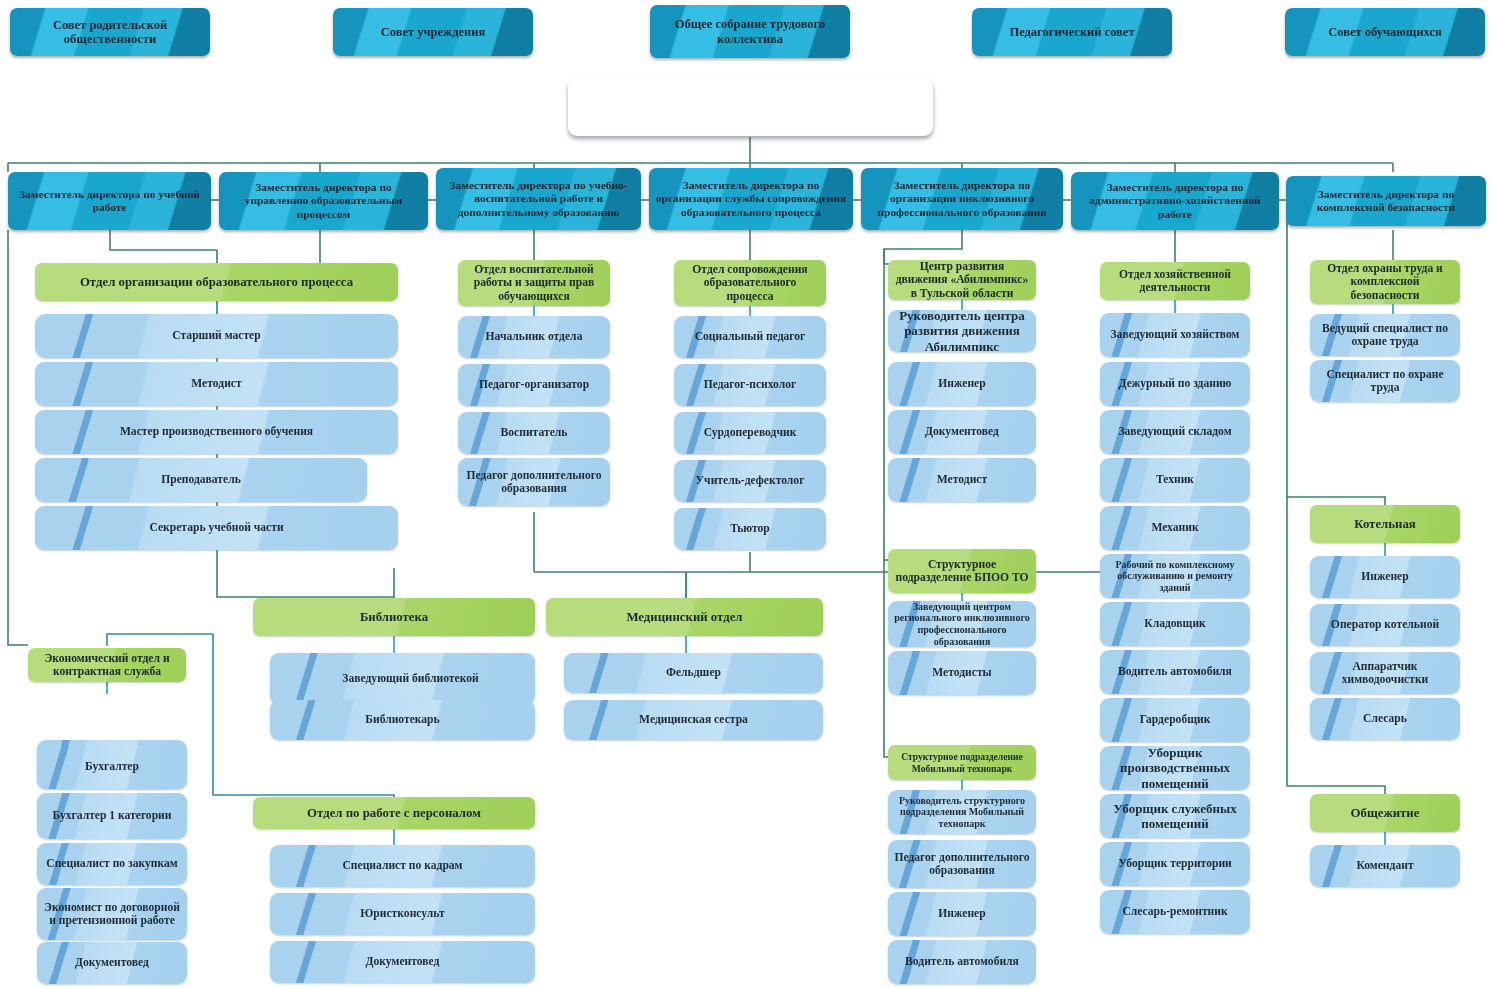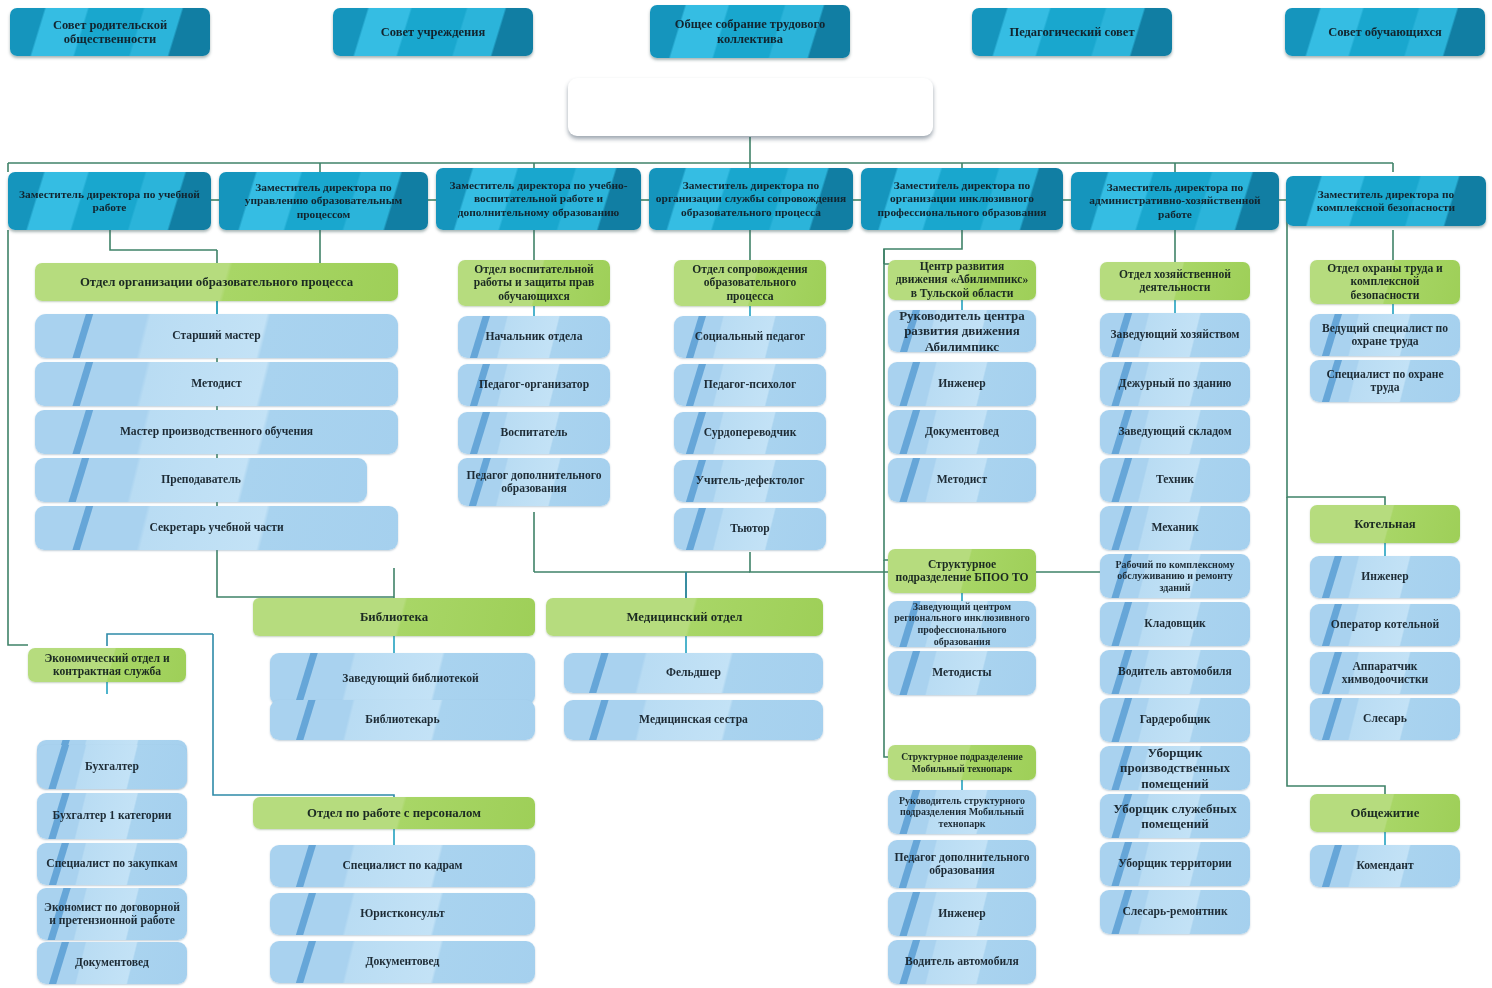--- a/index.html
+++ b/index.html
@@ -402,21 +402,21 @@
     <span>Слесарь</span>
     </div>
 
   <div class="node green big" style="left:1310px;top:794px;width:150px;height:38px;">
     <span>Общежитие</span>
   </div>
   <div class="node chip" style="left:1310px;top:845px;width:150px;height:42px;">
     <span>Комендант</span>
     </div>
 
-  <div class="node green big" style="left:253px;top:598px;width:282px;height:38px;border-radius:6px;">
+  <div class="node green big" style="left:253px;top:598px;width:282px;height:38px;">
     <span>Библиотека</span>
   </div>
   <div class="node chip" style="left:270px;top:653px;width:265px;height:52px;padding-left:22px;">
     <span>Заведующий библиотекой</span>
     </div>
   <div class="node chip" style="left:270px;top:700px;width:265px;height:40px;">
     <span>Библиотекарь</span>
     </div>
 
   <div class="node green big" style="left:546px;top:598px;width:277px;height:38px;">

